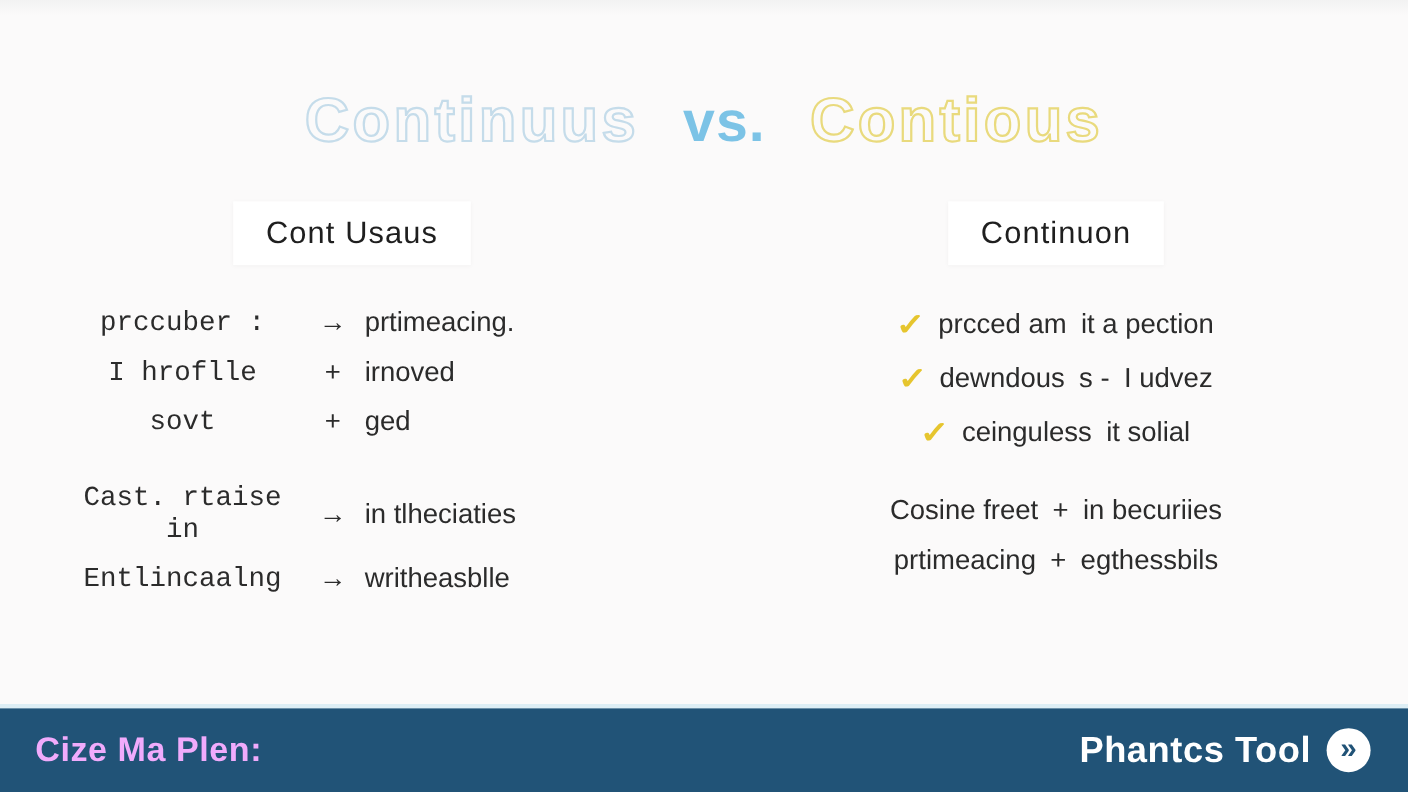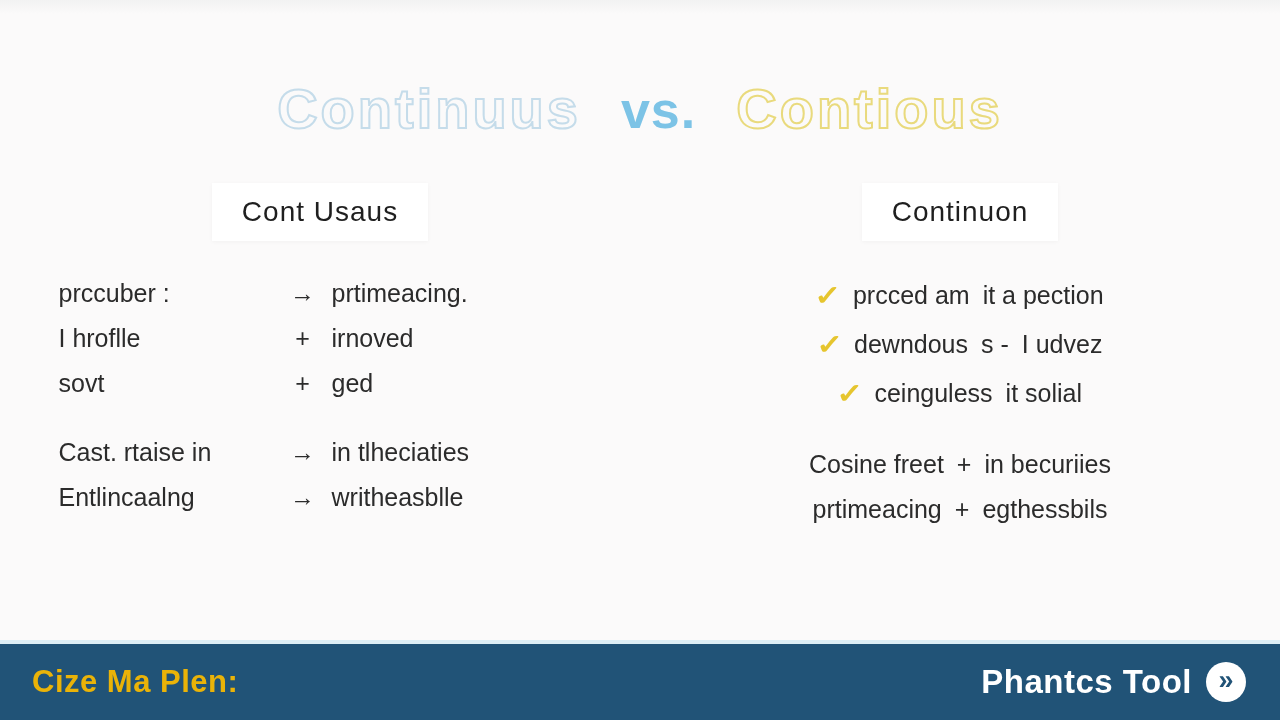--- a/index.html
+++ b/index.html
@@ -64,21 +64,21 @@
     color: #2b2b2b;
   }
   .group-gap { margin-top: 24px; }
 
   
   .row-grid {
     display: grid;
     grid-template-columns: 215px 58px 250px;
     align-items: center;
   }
-  .row-grid .term { text-align: left; }
+  .row-grid .term { text-align: center; font-family: Liberation Mono, monospace; }
   .row-grid .sep  { text-align: center; color: #2b2b2b; }
   .row-grid .def  { text-align: left; }
 
   
   .row-flex {
     display: flex;
     justify-content: center;
     align-items: center;
     gap: 13px;
   }
@@ -97,21 +97,21 @@
     width: 100%;
     height: 80px;
     background: #215377;
     border-top: 4px solid #ddeef5;
     display: flex;
     align-items: center;
     justify-content: space-between;
     padding: 0 34px 0 32px;
   }
   .footer-left {
-    color: #eab308;
+    color: #f0abfc;
     font-size: 31px;
     font-weight: 700;
     letter-spacing: 0.5px;
   }
   .footer-right {
     display: flex;
     align-items: center;
     gap: 14px;
   }
   .brand {

